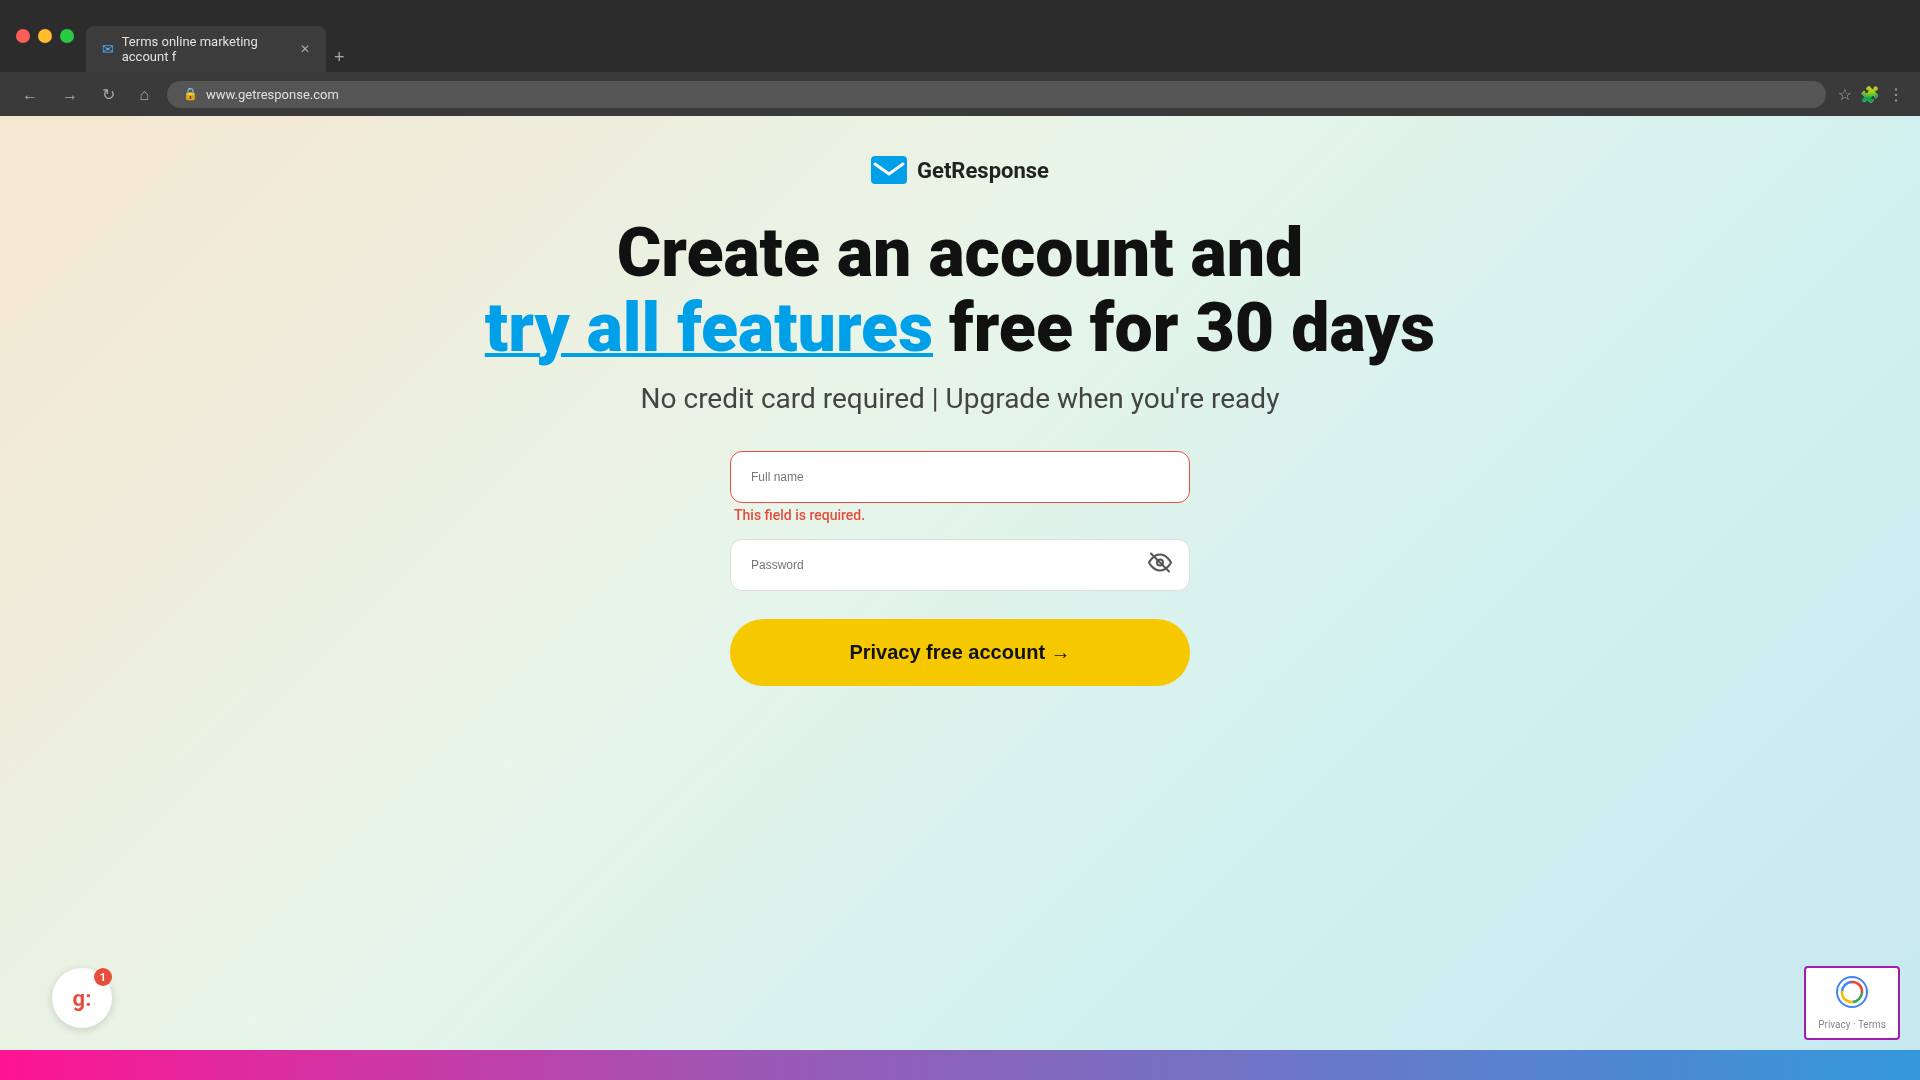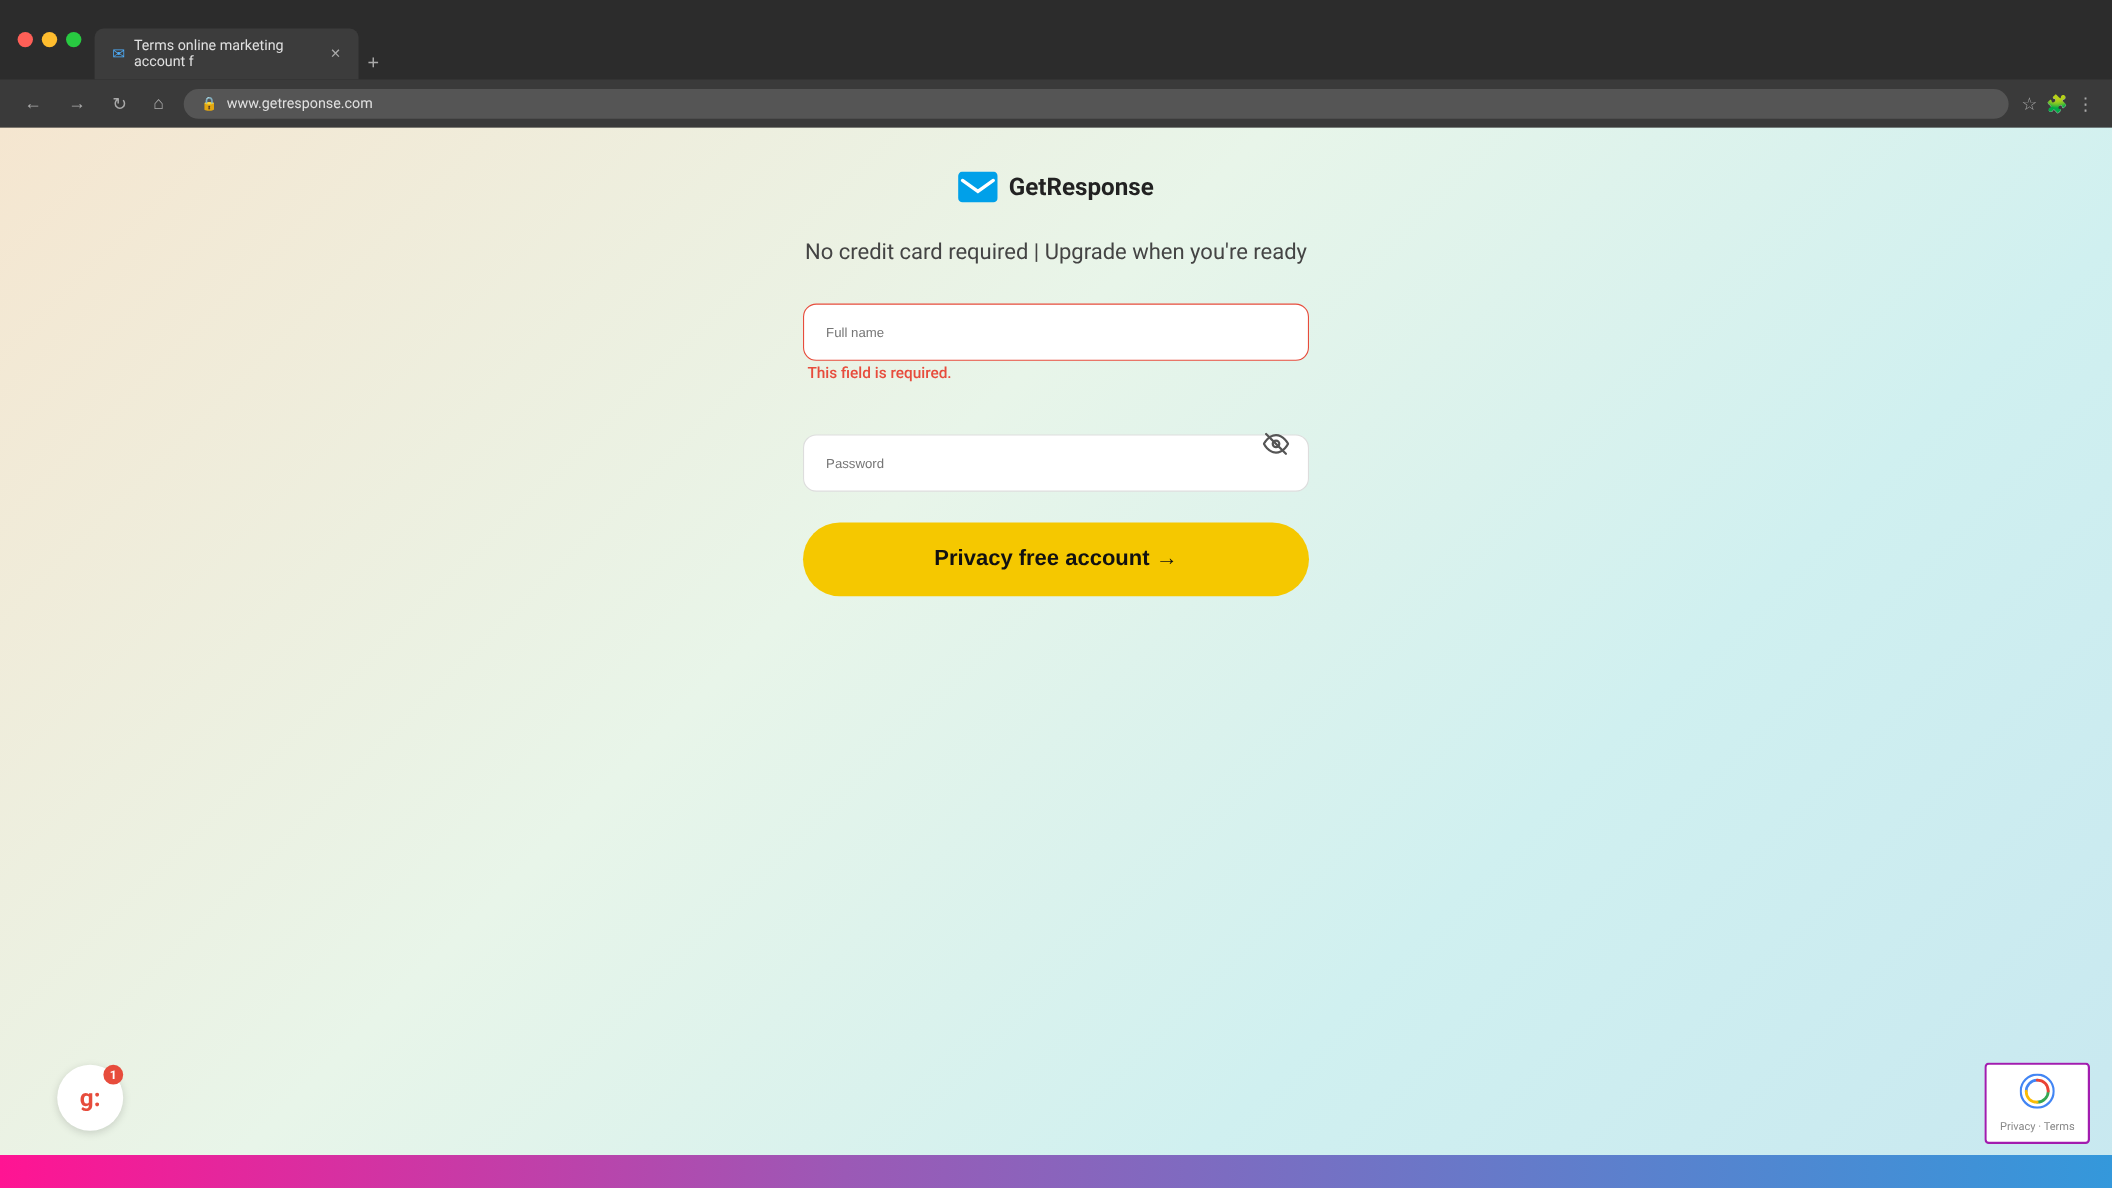--- a/index.html
+++ b/index.html
@@ -194,21 +194,21 @@
     }
 
     .headline-rest {
       font-size: 68px;
       font-weight: 900;
       color: #111;
     }
 
     
     .subtext {
-      font-size: 20px;
+      font-size: 28px;
       color: #444;
       margin-bottom: 36px;
       text-align: left;
     }
 
     
     .signup-form {
       width: 460px;
       display: flex;
       flex-direction: column;
@@ -243,21 +243,20 @@
       padding-left: 4px;
     }
 
     .password-wrapper {
       position: relative;
       margin-top: 8px;
     }
 
     .password-wrapper .form-input {
       padding-right: 61px;
-      margin-top: 31px;
     }
 
     .eye-icon {
       position: absolute;
       right: 18px;
       top: 50%;
       transform: translateY(-50%);
       cursor: pointer;
       color: #555;
       font-size: 20px;
@@ -377,20 +376,27 @@
 <div class="page-content">
 
   <div class="logo-area">
     <svg class="logo-icon" viewBox="0 0 36 28" fill="none" xmlns="http://www.w3.org/2000/svg">
       <rect width="36" height="28" rx="4" fill="#00a0e9"></rect>
       <path d="M4 8 L18 18 L32 8" stroke="white" stroke-width="3" fill="none" stroke-linecap="round"></path>
     </svg>
     <span class="logo-text">GetResponse</span>
   </div>
 
+  <div class="headline">
+    <span class="headline-line1">Create an account and</span>
+    <div class="headline-line2">
+      <span class="headline-blue">try all features</span>
+      <span class="headline-rest">free for 30 days</span>
+    </div>
+  </div>
 
   <p class="subtext">No credit card required | Upgrade when you're ready</p>
 
   <div class="signup-form">
 
     <div class="form-field-wrapper">
       <input class="form-input error" type="text" placeholder="Full name" style="">
       <span class="error-message">This field is required.</span>
     </div>
 

